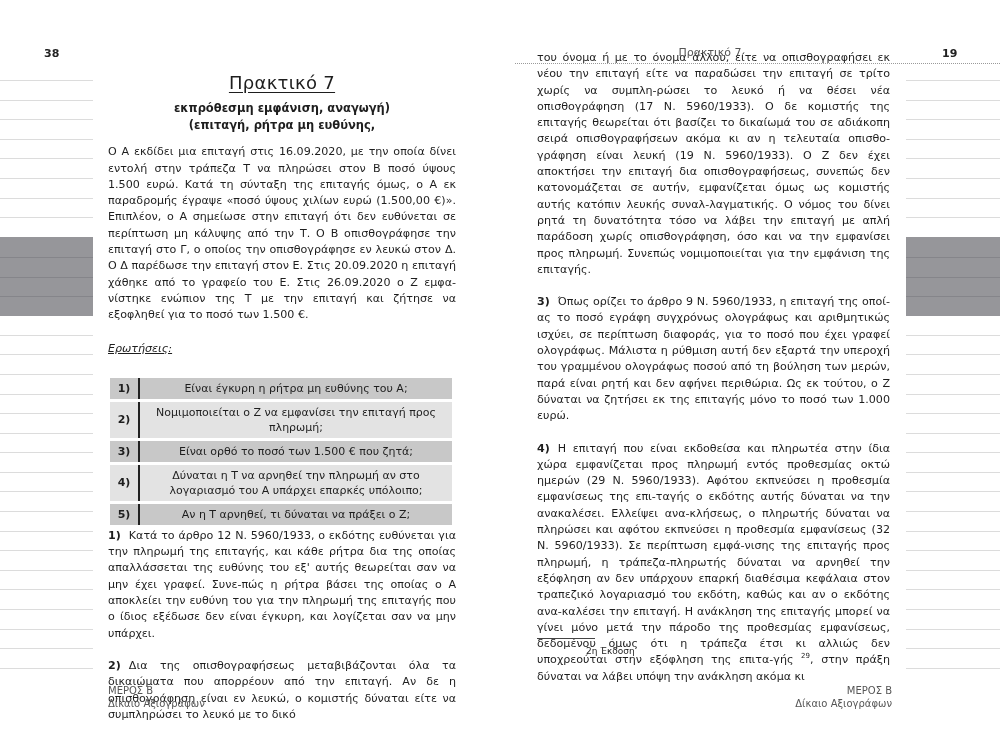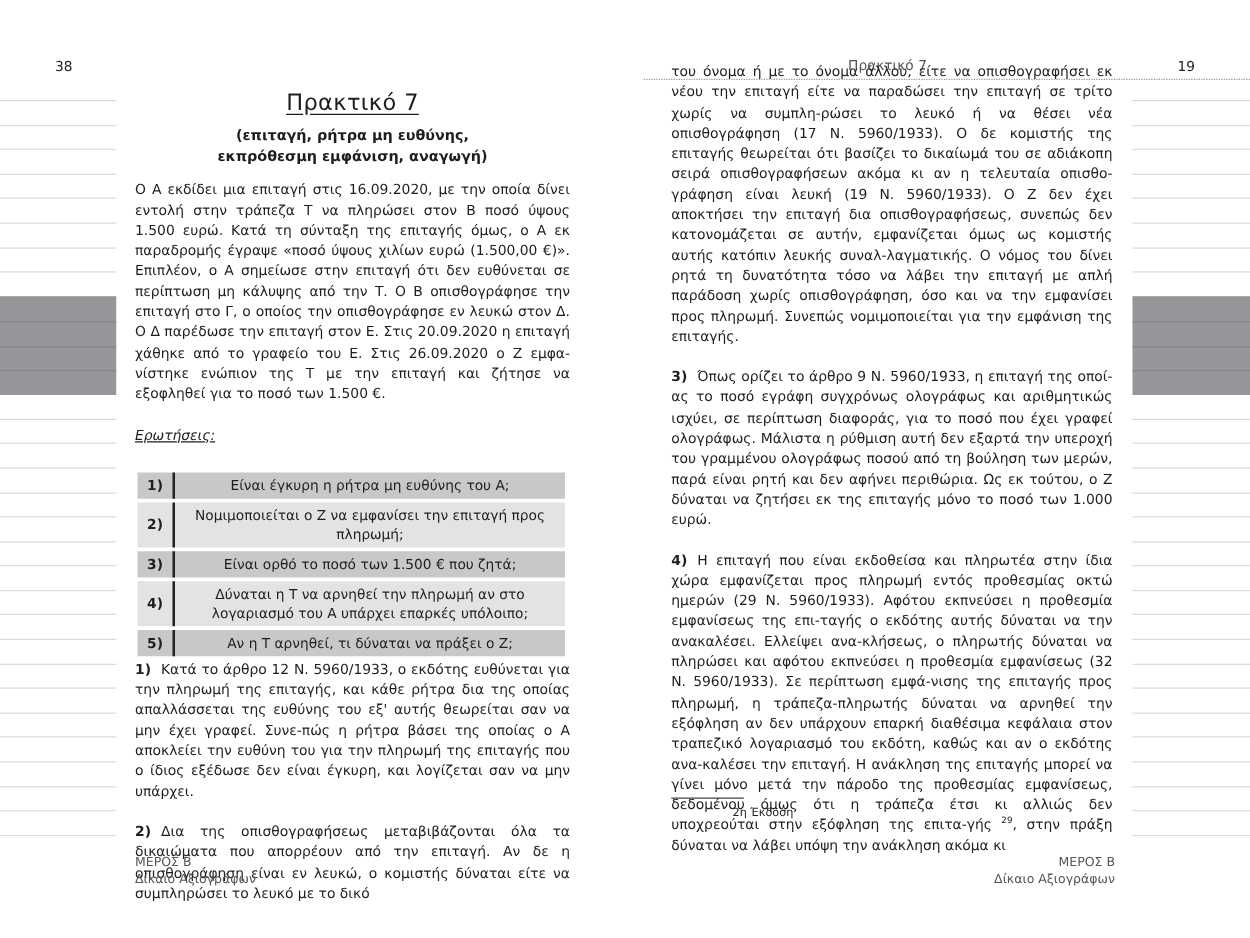--- a/index.html
+++ b/index.html
@@ -3,21 +3,21 @@
 <meta charset="utf-8">
 <style>
   * { box-sizing: border-box; margin: 0; padding: 0; }
   html, body { width: 1000px; height: 750px; background: #ffffff; overflow: hidden; }
   body { position: relative; font-family: "DejaVu Sans", sans-serif; color: #222; }
 
   .page { position: absolute; top: 0; height: 750px; background: #fff; }
   .page.left { left: 0; width: 500px; }
   .page.right { left: 500px; width: 500px; }
 
-  .page-num { position: absolute; top: 47px; font-size: 11px; font-weight: normal; color: #222; }
+  .page-num { position: absolute; top: 47px; font-size: 11px; font-weight: bold; color: #222; }
   .left .page-num { left: 44px; }
   .right .page-num { left: 442px; }
 
   .running-head { position: absolute; top: 46px; left: 30px; width: 360px; text-align: center; font-size: 11px; color: #555; }
   .head-rule { position: absolute; top: 63px; left: 15px; width: 485px; border-top: 1px dotted #9a9a9a; }
 
   
   .margin-lines { position: absolute; top: 80px; }
   .left .margin-lines { left: 0; width: 93px; }
   .right .margin-lines { left: 406px; width: 94px; }
@@ -98,22 +98,22 @@
   <div class="margin-tab">
     <div class="tl"></div>
       <div class="tl"></div>
       <div class="tl"></div>
       <div class="tl"></div>
   </div>
 
   <div class="content">
     <h1 class="title">Πρακτικό 7</h1>
     <div class="subtitle">
+      <div>εκπρόθεσμη εμφάνιση, αναγωγή)</div>
       <div>(επιταγή, ρήτρα μη ευθύνης,</div>
-      <div>εκπρόθεσμη εμφάνιση, αναγωγή)</div>
     </div>
     <p>Ο Α εκδίδει μια επιταγή στις 16.09.2020, με την οποία δίνει εντολή στην τράπεζα Τ να πληρώσει στον Β ποσό ύψους 1.500 ευρώ. Κατά τη σύνταξη της επιταγής όμως, ο Α εκ παραδρομής έγραψε «ποσό ύψους χιλίων ευρώ (1.500,00 €)». Επιπλέον, ο Α σημείωσε στην επιταγή ότι δεν ευθύνεται σε περίπτωση μη κάλυψης από την Τ. Ο Β οπισθογράφησε την επιταγή στο Γ, ο οποίος την οπισθογράφησε εν λευκώ στον Δ. Ο Δ παρέδωσε την επιταγή στον Ε. Στις 20.09.2020 η επιταγή χάθηκε από το γραφείο του Ε. Στις 26.09.2020 ο Ζ εμφα-νίστηκε ενώπιον της Τ με την επιταγή και ζήτησε να εξοφληθεί για το ποσό των 1.500 €.</p>
 
     <div class="questions-label">Ερωτήσεις:</div>
 
     <table class="qtable">
       <tbody>
           <tr class="odd">
         <td class="num">1)</td>
         <td>Είναι έγκυρη η ρήτρα μη ευθύνης του Α;</td>

